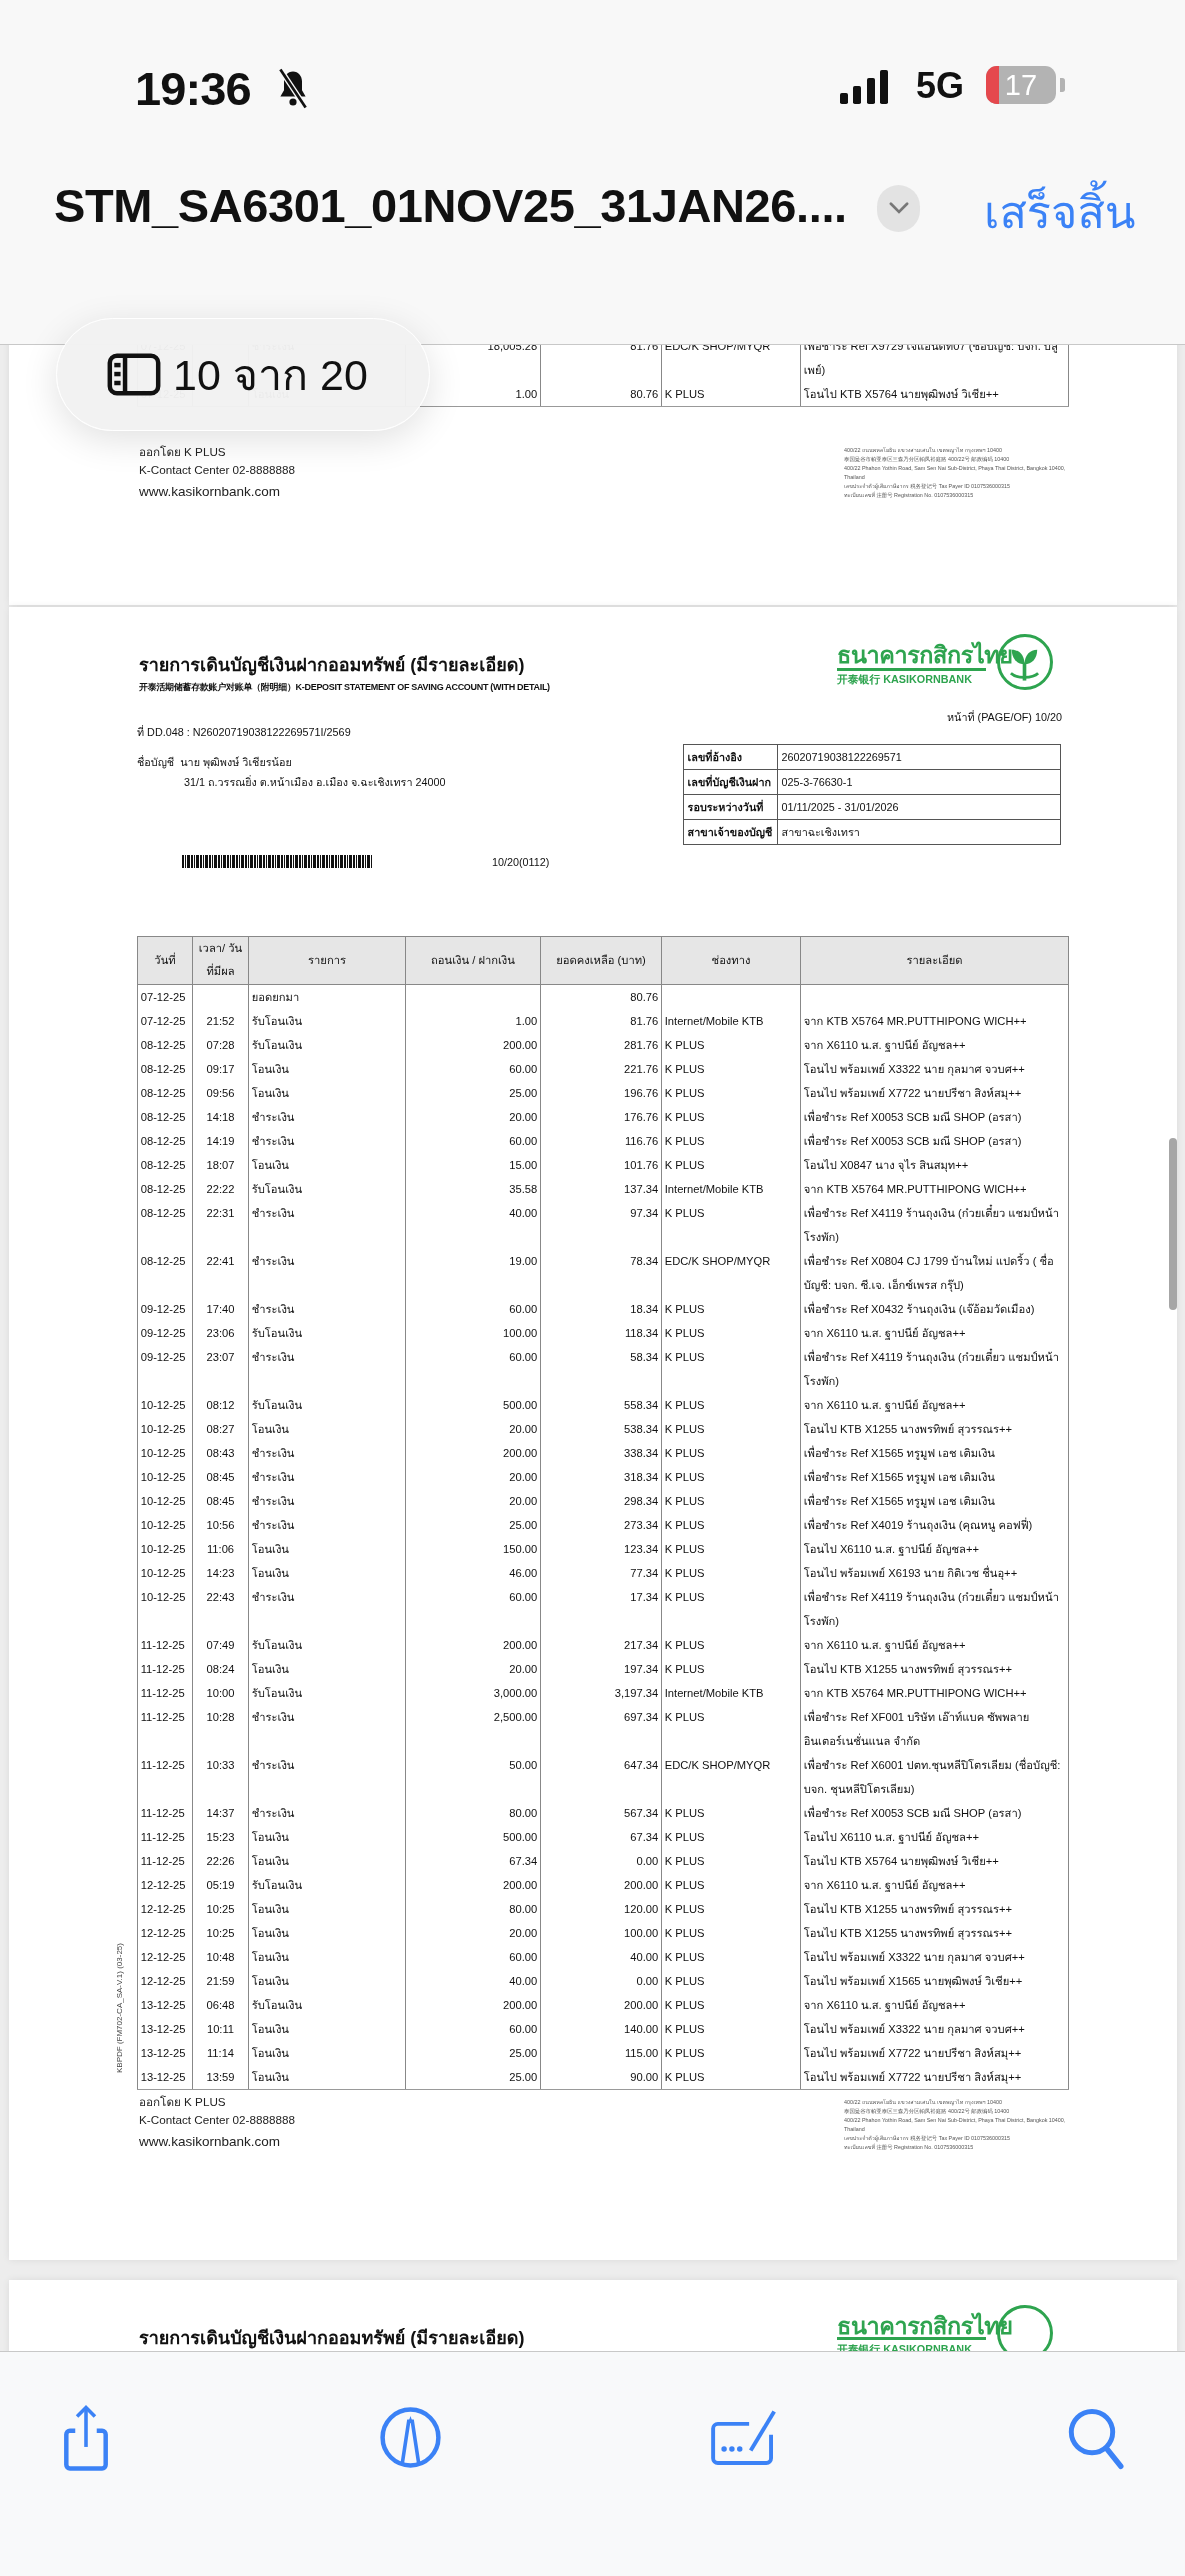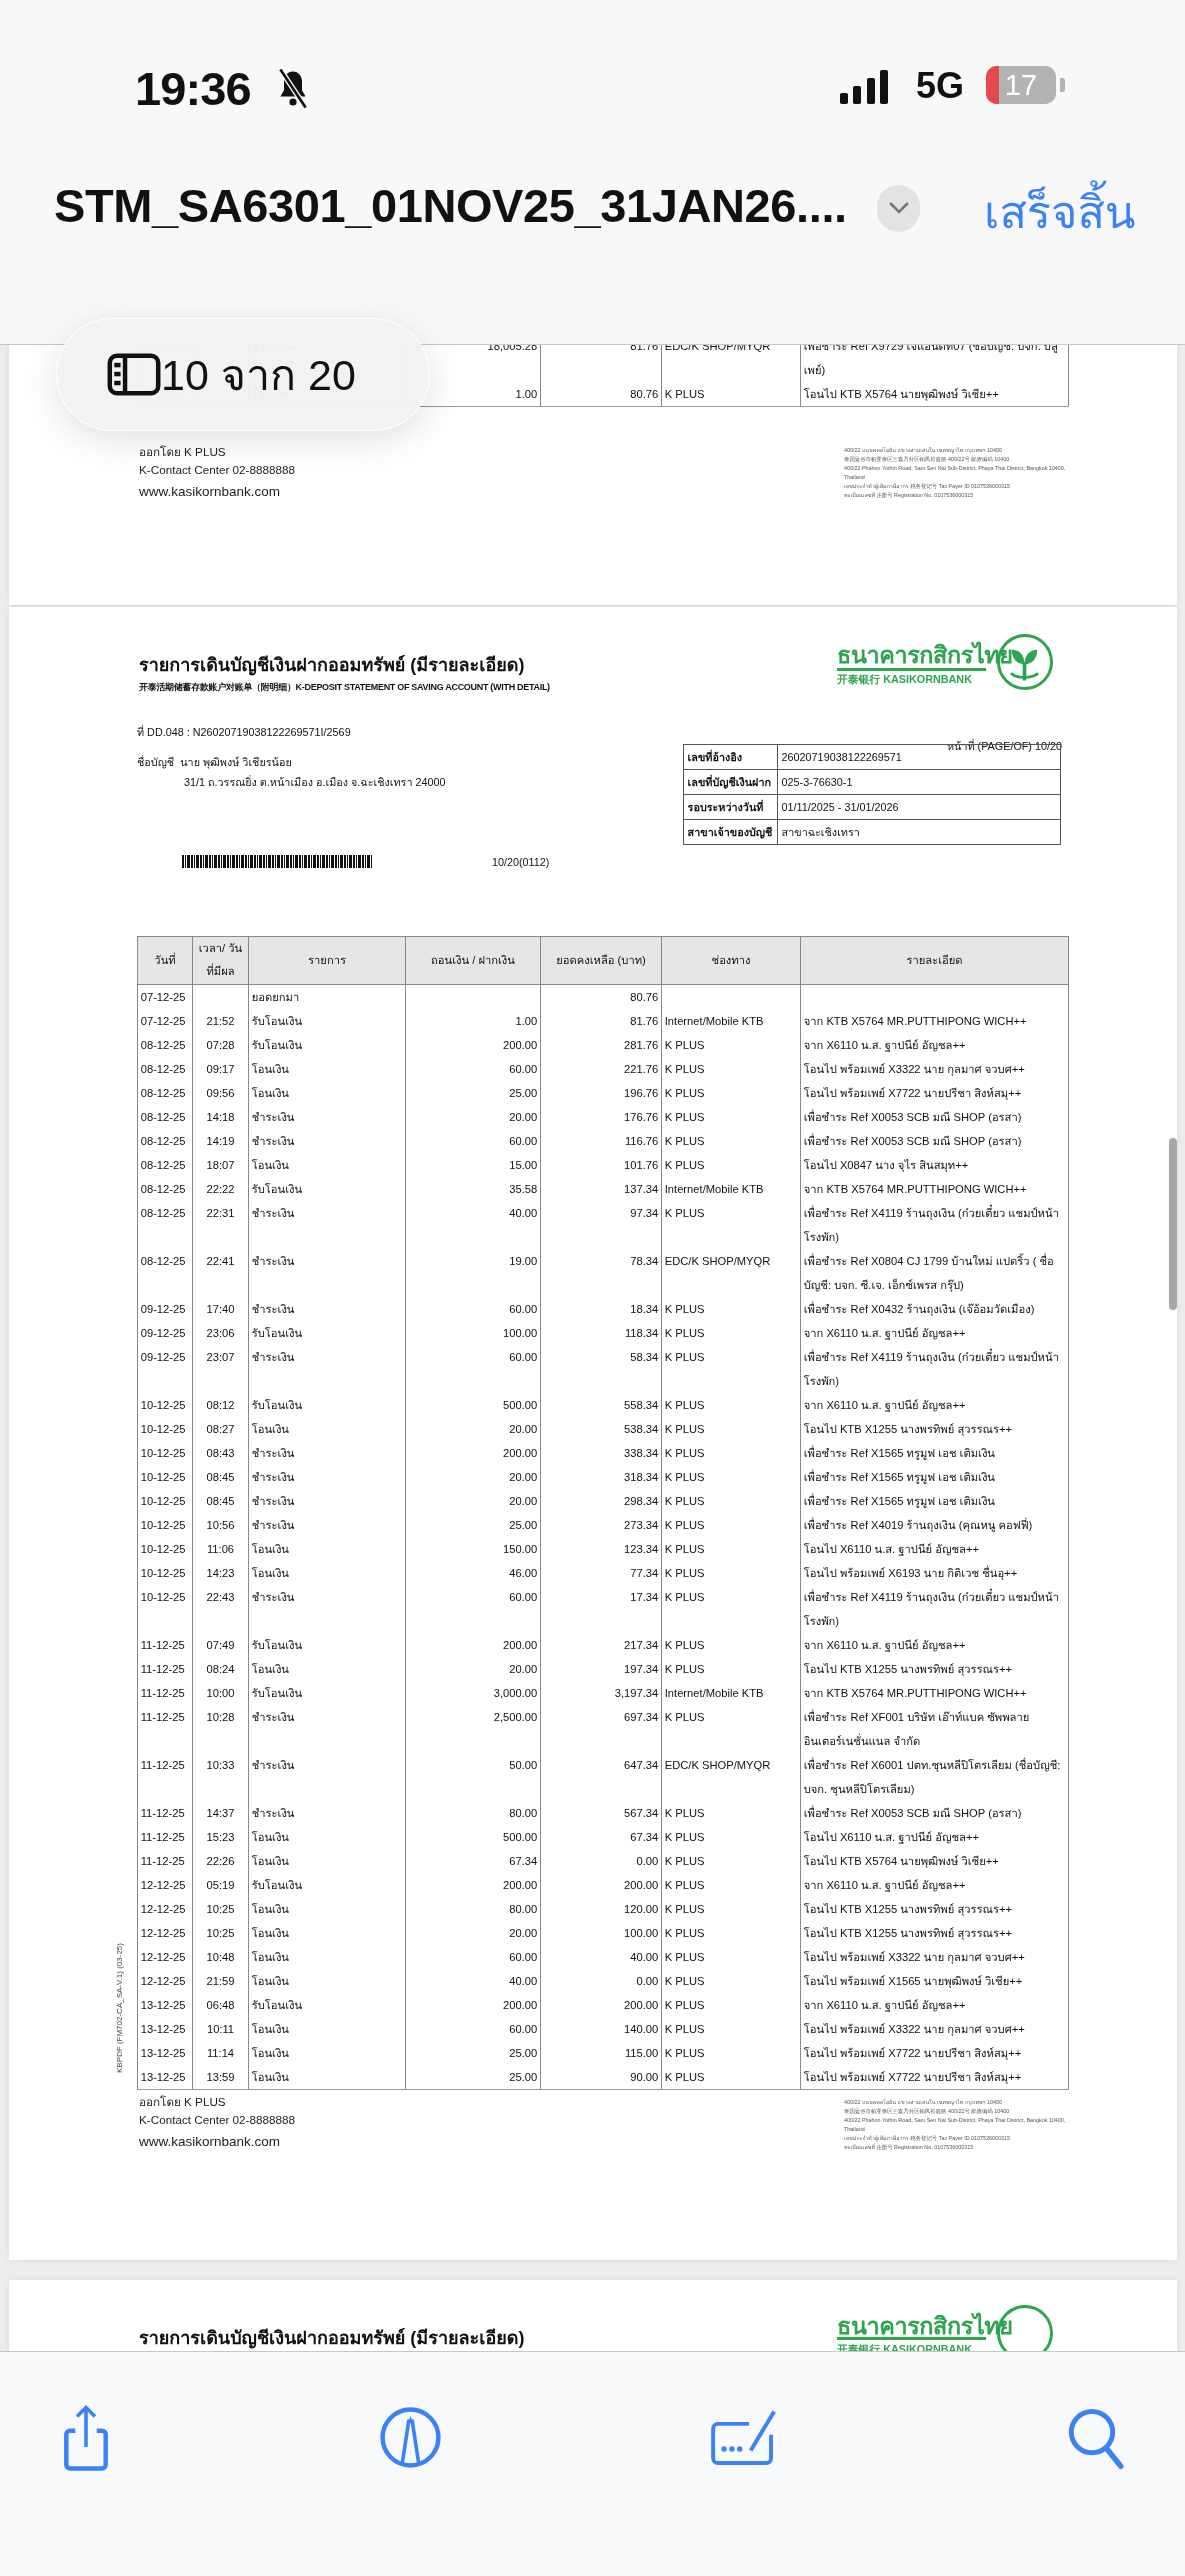--- a/index.html
+++ b/index.html
@@ -51,21 +51,21 @@
   .page-of { position: absolute; font-size: 10.8px; }
   .ref-no { position: absolute; font-size: 10.8px; }
   .acct-name { position: absolute; font-size: 10.8px; line-height: 20px; }
   .barcode { position: absolute; height: 12.6px; background: repeating-linear-gradient(90deg,#111 0 1.8px,#fff 1.8px 2.7px,#111 2.7px 3.6px,#fff 3.6px 5.4px,#111 5.4px 8px,#fff 8px 9px); }
   .barcode-code { position: absolute; font-size: 10.8px; }
   table.info { position: absolute; border-collapse: collapse; font-size: 10.8px; }
   table.info td { border: 0.9px solid #555; padding: 0 3.6px; height: 25px; }
   table.info td.k { font-weight: 700; width: 94px; }
 
   
-  .page-pill { position: absolute; left: 56px; top: 318px; width: 374px; height: 113px; border-radius: 57px; background: rgba(242,242,242,0.97); box-shadow: 0 9px 36px rgba(0,0,0,0.12); border: 1.8px solid #fff; z-index: 6; display: flex; align-items: center; padding-left: 50px; gap: 0; }
+  .page-pill { position: absolute; left: 56px; top: 318px; width: 374px; height: 113px; border-radius: 57px; background: rgba(242,242,242,0.97); box-shadow: 0 9px 36px rgba(0,0,0,0.12); border: 1.8px solid #fff; z-index: 6; display: flex; align-items: center; padding-left: 50px; gap: 12px; }
   .page-pill .lbl { font-size: 43px; font-weight: 500; }
 
   .scrollbar { position: absolute; left: 1169px; top: 1138px; width: 8px; height: 172px; background: #a6a6a6; border-radius: 4.5px; z-index: 4; }
 
   
   .toolbar { position: absolute; left: 0; top: 2351px; width: 1186px; height: 225px; background: #f8f9fa; border-top: 1.8px solid #c8c8c8; z-index: 5; }
   .tb-btn { position: absolute; top: 45px; width: 72px; height: 81px; display: flex; align-items: center; justify-content: center; }
 </style>
 </head>
 <body>
@@ -174,21 +174,21 @@
   <div class="logo-en" style="left:828px; top:66px;">开泰银行 KASIKORNBANK</div>
   <div class="logo-circle" style="left:988px; top:27px;">
     <svg width="49" height="49" viewBox="0 0 54 54">
         <path d="M27 48V28" stroke="#2ea44f" stroke-width="4"></path>
         <path d="M27 30c-8 0-14-6-14-16 8 0 14 6 14 16z" fill="#2ea44f"></path>
         <path d="M27 30c8 0 14-6 14-16-8 0-14 6-14 16z" fill="#2ea44f"></path>
         <path d="M12 40c6 6 24 6 30 0" stroke="#2ea44f" stroke-width="3" fill="none"></path>
       </svg>
   </div>
 
-  <div class="page-of" style="right:115px; top:102px;margin-top:29px;">หน้าที่ (PAGE/OF) 10/20</div>
+  <div class="page-of" style="right:115px; top:102px;">หน้าที่ (PAGE/OF) 10/20</div>
   <div class="ref-no" style="left:128px; top:117px;">ที่ DD.048 : N2602071903812226957​1I/2569</div>
   <div class="acct-name" style="left:128px; top:145px;">
     <span>ชื่อบัญชี</span>&nbsp;
     <span>นาย พุฒิพงษ์ วิเชียรน้อย</span>
     <div style="padding-left:47px;">31/1 ถ.วรรณยิ่ง ต.หน้าเมือง อ.เมือง จ.ฉะเชิงเทรา 24000</div>
   </div>
 
   <table class="info" style="left:674px; top:137px; width:378px;">
     <tbody>
         <tr>

